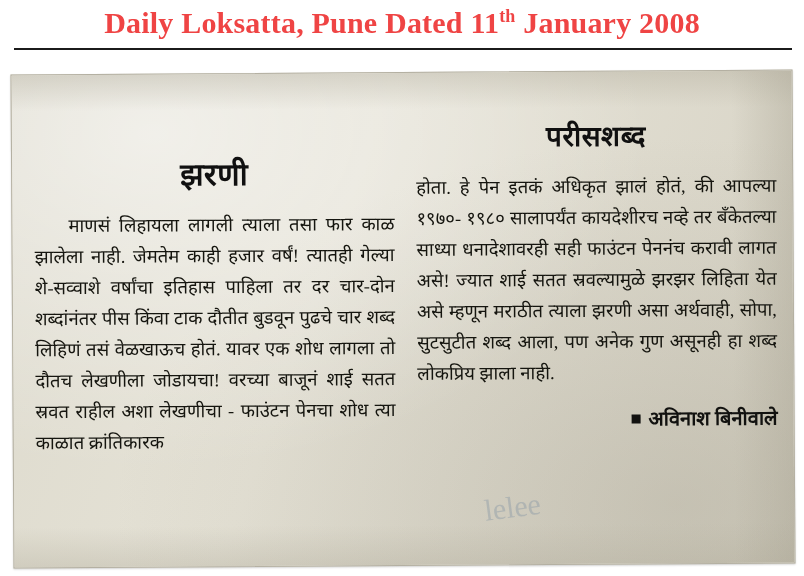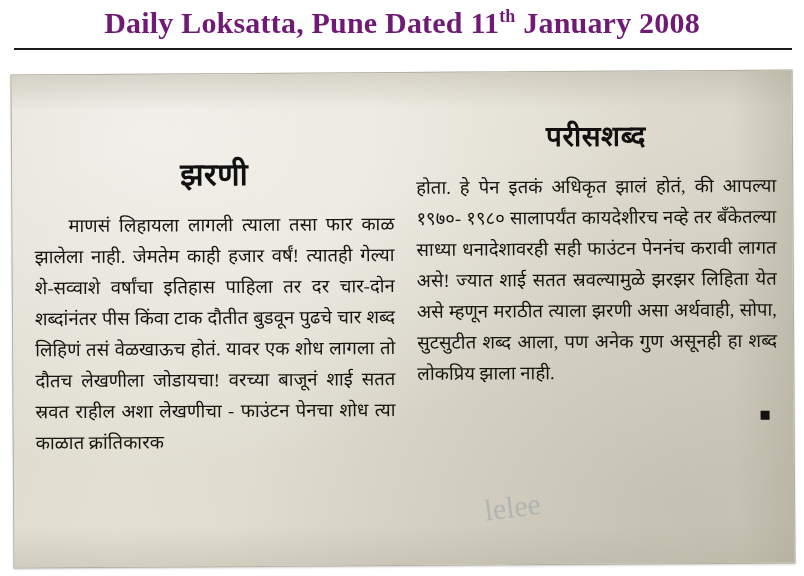--- a/index.html
+++ b/index.html
@@ -27,21 +27,21 @@
     left: 0;
     top: 6px;
     width: 804px;
     text-align: center;
   }
   #header-title {
     display: inline-block;
     font-family: "Liberation Serif", serif;
     font-size: 30px;
     font-weight: 700;
-    color: #701a75;
+    color: #ef4444;
     letter-spacing: 0.2px;
     line-height: 1.15;
     white-space: nowrap;
     text-align: right;
   }
   #header-title sup {
     font-size: 0.6em;
     vertical-align: super;
     line-height: 0;
   }
@@ -187,20 +187,20 @@
         <p>माणसं लिहायला लागली त्याला तसा फार काळ झालेला नाही. जेमतेम काही हजार वर्षं! त्यातही गेल्या शे-सव्वाशे वर्षांचा इतिहास पाहिला तर दर चार-दोन शब्दांनंतर पीस किंवा टाक दौतीत बुडवून पुढचे चार शब्द लिहिणं तसं वेळखाऊच होतं. यावर एक शोध लागला तो दौतच लेखणीला जोडायचा! वरच्या बाजूनं शाई सतत स्रवत राहील अशा लेखणीचा - फाउंटन पेनचा शोध त्या काळात क्रांतिकारक</p>
       </div>
     </div>
 
     <div class="col" id="col-right">
       <div class="headline" id="headline-right">परीसशब्द</div>
       <div class="body-text" id="body-right">
         <p>होता. हे पेन इतकं अधिकृत झालं होतं, की आपल्या १९७०- १९८० सालापर्यंत कायदेशीरच नव्हे तर बँकेतल्या साध्या धनादेशावरही सही फाउंटन पेननंच करावी लागत असे! ज्यात शाई सतत स्रवल्यामुळे झरझर लिहिता येत असे म्हणून मराठीत त्याला झरणी असा अर्थवाही, सोपा, सुटसुटीत शब्द आला, पण अनेक गुण असूनही हा शब्द लोकप्रिय झाला नाही.</p>
       </div>
       <div class="byline">
-        <span class="bullet"></span>
+        <span class="bullet"></span><span>अविनाश बिनीवाले</span>
       </div>
     </div>
 
     <div id="artifact">lelee</div>
   </div>
 
 </div>
 
 </body></html>

